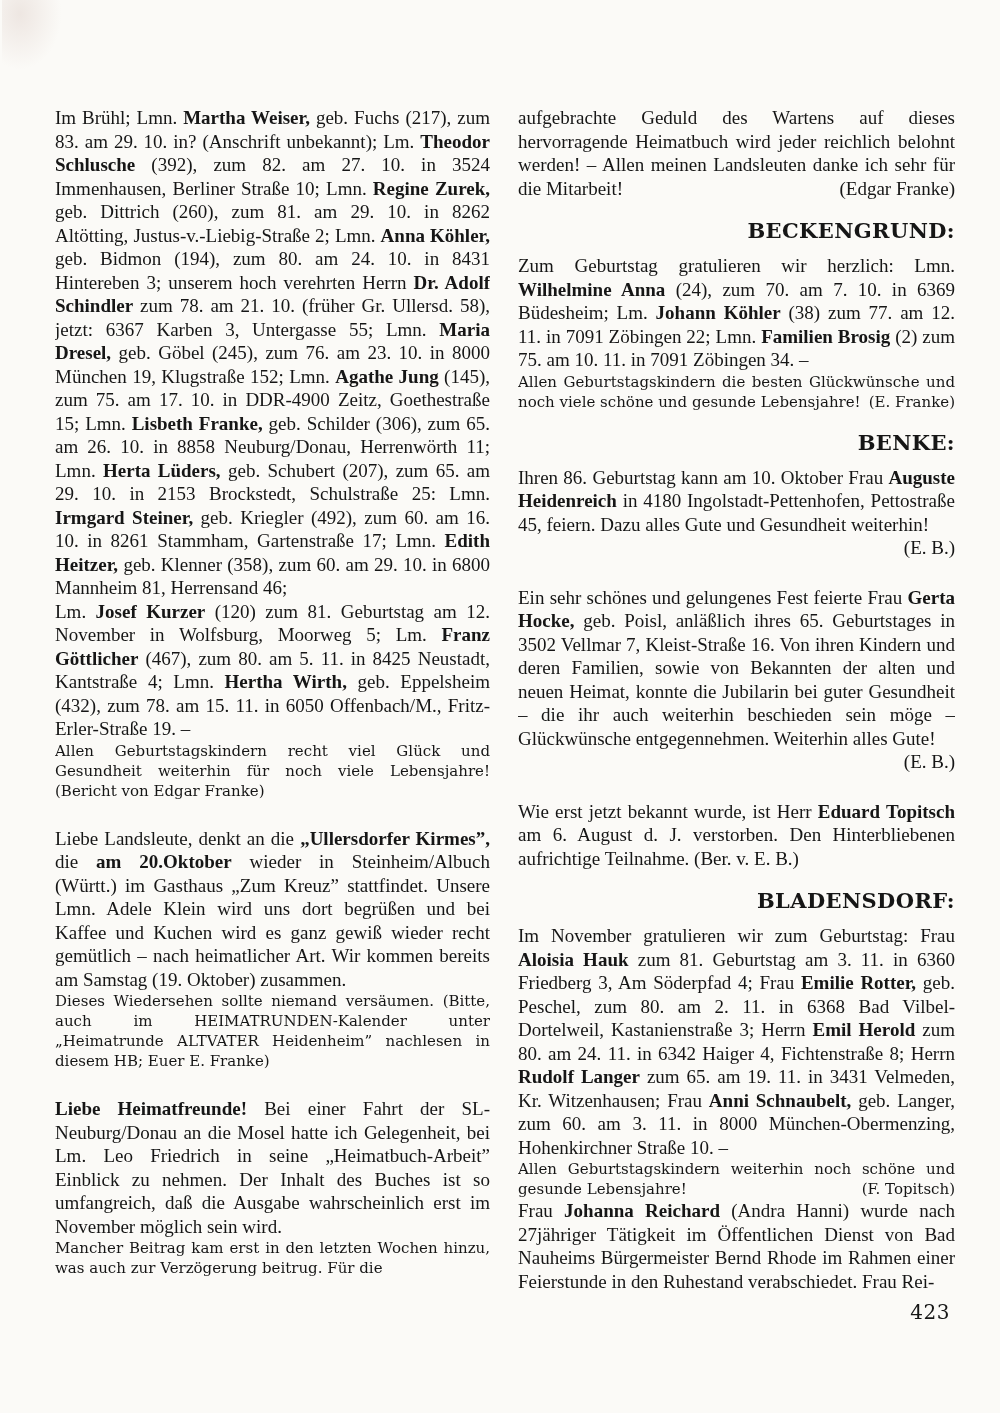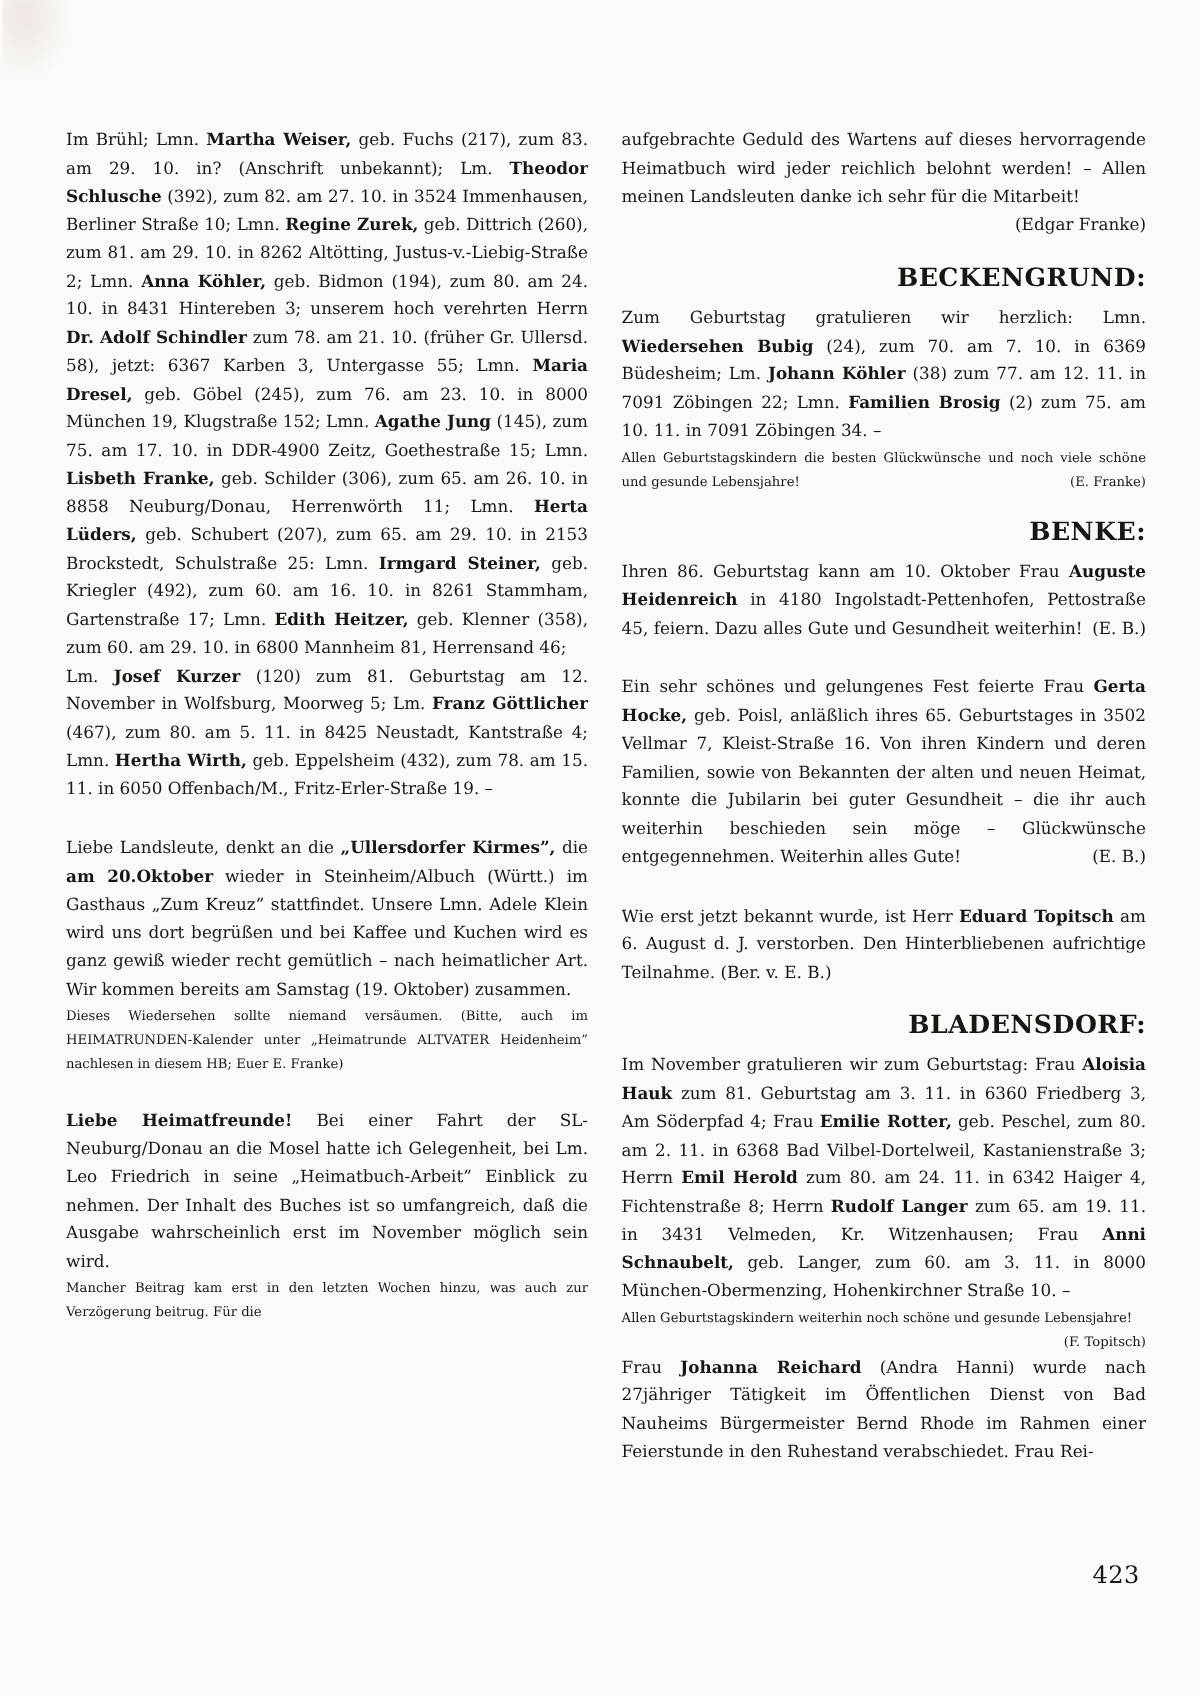--- a/index.html
+++ b/index.html
@@ -26,22 +26,22 @@
   .col { display: block; }
   .col.left  { width: 435px; }
   .col.right { width: 437px; }
   .blk {
     margin: 0; padding: 0;
     text-align: justify;
     overflow: hidden;           
     hyphens: auto;
     -webkit-hyphens: auto;
   }
-  .blk.body  { font-size: 14px;   line-height: 23.5px; }
-  .blk.small { font-size: 11px;   line-height: 20px; }
+  .blk.body  { font-size: 19px;   line-height: 23.5px; font-family: Liberation Serif, serif; }
+  .blk.small { font-size: 15px;   line-height: 20px; }
   .blk.heading {
     font-size: 21px; font-weight: bold;
     letter-spacing: 0.4px;
     margin: 18px 0 11px 0;
     text-align: right;
   }
   .gap { margin-top: 26px; }
   .b { font-weight: bold; }
   .attr { float: right; }
   .page-number {
@@ -54,29 +54,30 @@
 </style>
 </head>
 <body>
 
 <div class="page">
   <div class="smudge"></div>
   <div class="columns">
     <div class="col left">
         <p class="blk body"><span>Im Brühl; Lmn. </span><span class="b">Martha Weiser,</span><span> geb. Fuchs (217), zum 83. am 29. 10. in? (Anschrift unbekannt); Lm. </span><span class="b">Theodor Schlusche</span><span> (392), zum 82. am 27. 10. in 3524 Immenhausen, Berliner Straße 10; Lmn. </span><span class="b">Regine Zurek,</span><span> geb. Dittrich (260), zum 81. am 29. 10. in 8262 Altötting, Justus-v.-Liebig-Straße 2; Lmn. </span><span class="b">Anna Köhler,</span><span> geb. Bidmon (194), zum 80. am 24. 10. in 8431 Hintereben 3; unserem hoch verehrten Herrn </span><span class="b">Dr. Adolf Schindler</span><span> zum 78. am 21. 10. (früher Gr. Ullersd. 58), jetzt: 6367 Karben 3, Untergasse 55; Lmn. </span><span class="b">Maria Dresel,</span><span> geb. Göbel (245), zum 76. am 23. 10. in 8000 München 19, Klugstraße 152; Lmn. </span><span class="b">Agathe Jung</span><span> (145), zum 75. am 17. 10. in DDR-4900 Zeitz, Goethestraße 15; Lmn. </span><span class="b">Lisbeth Franke,</span><span> geb. Schilder (306), zum 65. am 26. 10. in 8858 Neuburg/Donau, Herrenwörth 11; Lmn. </span><span class="b">Herta Lüders,</span><span> geb. Schubert (207), zum 65. am 29. 10. in 2153 Brockstedt, Schulstraße 25: Lmn. </span><span class="b">Irmgard Steiner,</span><span> geb. Kriegler (492), zum 60. am 16. 10. in 8261 Stammham, Gartenstraße 17; Lmn. </span><span class="b">Edith Heitzer,</span><span> geb. Klenner (358), zum 60. am 29. 10. in 6800 Mannheim 81, Herrensand 46;</span></p>
         <p class="blk body"><span>Lm. </span><span class="b">Josef Kurzer</span><span> (120) zum 81. Geburtstag am 12. November in Wolfsburg, Moorweg 5; Lm. </span><span class="b">Franz Göttlicher</span><span> (467), zum 80. am 5. 11. in 8425 Neustadt, Kantstraße 4; Lmn. </span><span class="b">Hertha Wirth,</span><span> geb. Eppelsheim (432), zum 78. am 15. 11. in 6050 Offenbach/M., Fritz-Erler-Straße 19. –</span></p>
+        <p class="blk small"><span>Allen Geburtstagskindern recht viel Glück und Gesundheit weiterhin für noch viele Lebensjahre! (Bericht von Edgar Franke)</span></p>
         <p class="blk body gap"><span>Liebe Landsleute, denkt an die </span><span class="b">„Ullersdorfer Kirmes”,</span><span> die </span><span class="b">am 20.Oktober</span><span> wieder in Steinheim/Albuch (Württ.) im Gasthaus „Zum Kreuz” stattfindet. Unsere Lmn. Adele Klein wird uns dort begrüßen und bei Kaffee und Kuchen wird es ganz gewiß wieder recht gemütlich – nach heimatlicher Art. Wir kommen bereits am Samstag (19. Oktober) zusammen.</span></p>
         <p class="blk small"><span>Dieses Wiedersehen sollte niemand versäumen. (Bitte, auch im HEIMATRUNDEN-Kalender unter „Heimatrunde ALTVATER Heidenheim” nachlesen in diesem HB; Euer E. Franke)</span></p>
         <p class="blk body gap"><span class="b">Liebe Heimatfreunde!</span><span> Bei einer Fahrt der SL-Neuburg/Donau an die Mosel hatte ich Gelegenheit, bei Lm. Leo Friedrich in seine „Heimatbuch-Arbeit” Einblick zu nehmen. Der Inhalt des Buches ist so umfangreich, daß die Ausgabe wahrscheinlich erst im November möglich sein wird.</span></p>
         <p class="blk small"><span>Mancher Beitrag kam erst in den letzten Wochen hinzu, was auch zur Verzögerung beitrug. Für die</span></p>
       </div>
     <div class="col right">
         <p class="blk body"><span>aufgebrachte Geduld des Wartens auf dieses hervorragende Heimatbuch wird jeder reichlich belohnt werden! – Allen meinen Landsleuten danke ich sehr für die Mitarbeit!</span><span class="attr">(Edgar Franke)</span></p>
         <h2 class="blk heading"><span class="b">BECKENGRUND:</span></h2>
-        <p class="blk body"><span>Zum Geburtstag gratulieren wir herzlich: Lmn. </span><span class="b">Wiedersehen Bubig</span><span> (24), zum 70. am 7. 10. in 6369 Büdesheim; Lm. </span><span class="b">Johann Köhler</span><span> (38) zum 77. am 12. 11. in 7091 Zöbingen 22; Lmn. </span><span class="b">Familien Brosig</span><span> (2) zum 75. am 10. 11. in 7091 Zöbingen 34. –</span></p>
+        <p class="blk body"><span>Zum Geburtstag gratulieren wir herzlich: Lmn. </span><span class="b">Wilhelmine Anna</span><span> (24), zum 70. am 7. 10. in 6369 Büdesheim; Lm. </span><span class="b">Johann Köhler</span><span> (38) zum 77. am 12. 11. in 7091 Zöbingen 22; Lmn. </span><span class="b">Familien Brosig</span><span> (2) zum 75. am 10. 11. in 7091 Zöbingen 34. –</span></p>
         <p class="blk small"><span>Allen Geburtstagskindern die besten Glückwünsche und noch viele schöne und gesunde Lebensjahre!</span><span class="attr">(E. Franke)</span></p>
         <h2 class="blk heading"><span class="b">BENKE:</span></h2>
         <p class="blk body"><span>Ihren 86. Geburtstag kann am 10. Oktober Frau </span><span class="b">Auguste Heidenreich</span><span> in 4180 Ingolstadt-Pettenhofen, Pettostraße 45, feiern. Dazu alles Gute und Gesundheit weiterhin!</span><span class="attr">(E. B.)</span></p>
         <p class="blk body gap"><span>Ein sehr schönes und gelungenes Fest feierte Frau </span><span class="b">Gerta Hocke,</span><span> geb. Poisl, anläßlich ihres 65. Geburtstages in 3502 Vellmar 7, Kleist-Straße 16. Von ihren Kindern und deren Familien, sowie von Bekannten der alten und neuen Heimat, konnte die Jubilarin bei guter Gesundheit – die ihr auch weiterhin beschieden sein möge – Glückwünsche entgegennehmen. Weiterhin alles Gute!</span><span class="attr">(E. B.)</span></p>
         <p class="blk body gap"><span>Wie erst jetzt bekannt wurde, ist Herr </span><span class="b">Eduard Topitsch</span><span> am 6. August d. J. verstorben. Den Hinterbliebenen aufrichtige Teilnahme. (Ber. v. E. B.)</span></p>
         <h2 class="blk heading"><span class="b">BLADENSDORF:</span></h2>
         <p class="blk body"><span>Im November gratulieren wir zum Geburtstag: Frau </span><span class="b">Aloisia Hauk</span><span> zum 81. Geburtstag am 3. 11. in 6360 Friedberg 3, Am Söderpfad 4; Frau </span><span class="b">Emilie Rotter,</span><span> geb. Peschel, zum 80. am 2. 11. in 6368 Bad Vilbel-Dortelweil, Kastanienstraße 3; Herrn </span><span class="b">Emil Herold</span><span> zum 80. am 24. 11. in 6342 Haiger 4, Fichtenstraße 8; Herrn </span><span class="b">Rudolf Langer</span><span> zum 65. am 19. 11. in 3431 Velmeden, Kr. Witzenhausen; Frau </span><span class="b">Anni Schnaubelt,</span><span> geb. Langer, zum 60. am 3. 11. in 8000 München-Obermenzing, Hohenkirchner Straße 10. –</span></p>
         <p class="blk small"><span>Allen Geburtstagskindern weiterhin noch schöne und gesunde Lebensjahre!</span><span class="attr">(F. Topitsch)</span></p>
         <p class="blk body"><span>Frau </span><span class="b">Johanna Reichard</span><span> (Andra Hanni) wurde nach 27jähriger Tätigkeit im Öffentlichen Dienst von Bad Nauheims Bürgermeister Bernd Rhode im Rahmen einer Feierstunde in den Ruhestand verabschiedet. Frau Rei-</span></p>
       </div>

